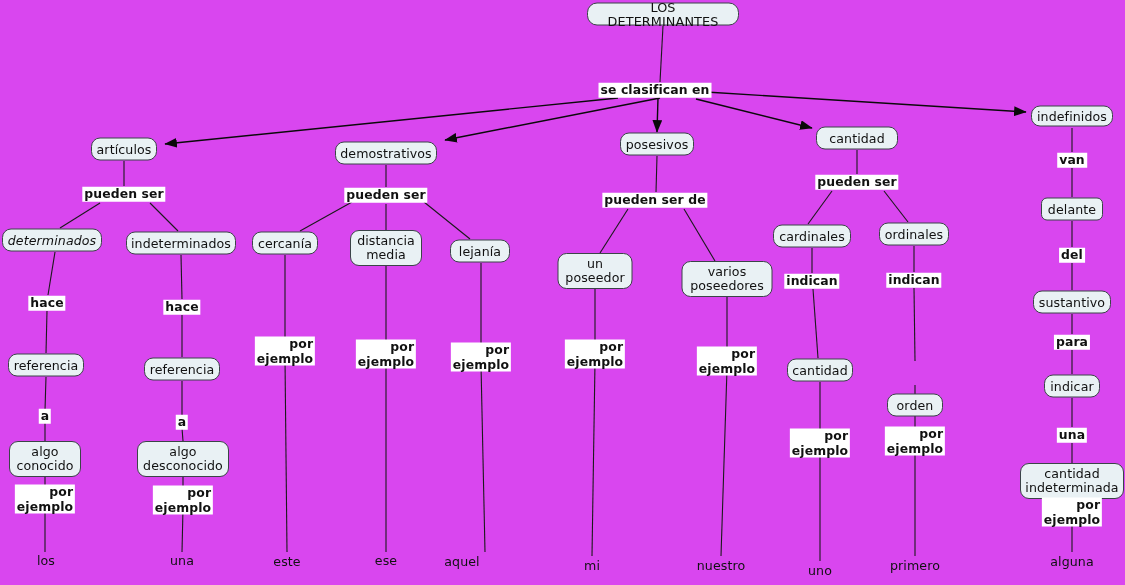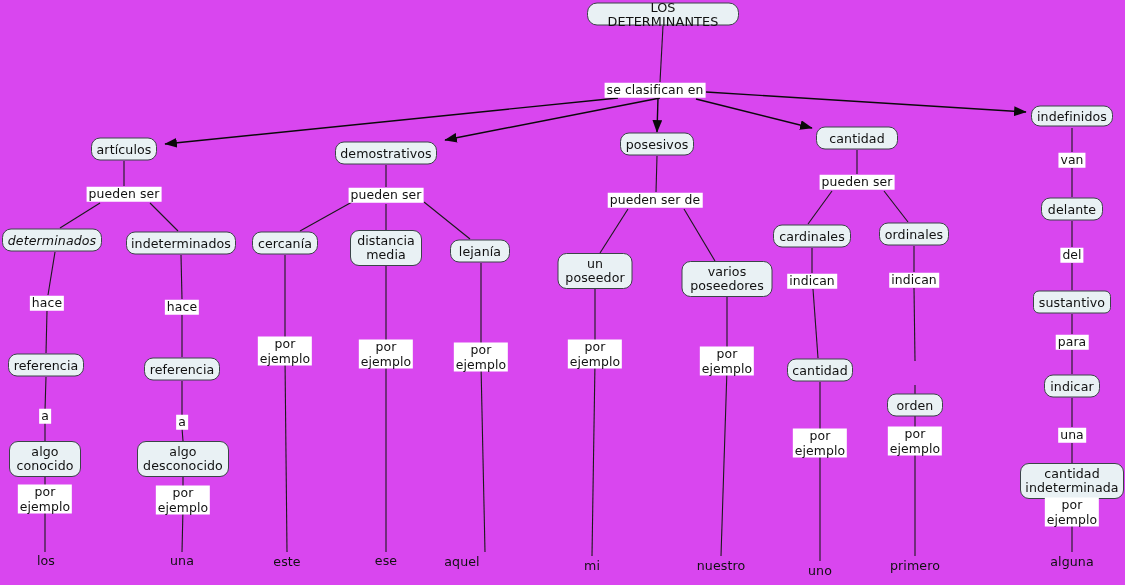--- a/index.html
+++ b/index.html
@@ -43,26 +43,27 @@
   }
   .node.root {
     font-size: 12.8px;
     border-radius: 10px;
   }
   .link-label {
     position: absolute;
     color: #111111;
     font-size: 12.4px;
     line-height: 14.5px;
-    text-align: center;
+    text-align: right;
     white-space: pre-line;
     transform: translate(-50%, -50%);
     background: #ffffff;
     padding: 0 2px;
     letter-spacing: 0.1px;
+    font-weight: bold;
   }
   .leaf-label {
     position: absolute;
     color: #111111;
     font-size: 12.6px;
     line-height: 14px;
     text-align: center;
     white-space: nowrap;
     transform: translate(-50%, -50%);
     letter-spacing: 0.1px;
@@ -164,22 +165,22 @@
       <div class="node" style="left: 812px; top: 236px; width: 78px; height: 23px;">cardinales</div>
       <div class="node" style="left: 914px; top: 234px; width: 70px; height: 23px;">ordinales</div>
       <div class="node" style="left: 46px; top: 365px; width: 76px; height: 23px;">referencia</div>
       <div class="node" style="left: 182px; top: 369px; width: 76px; height: 23px;">referencia</div>
       <div class="node" style="left: 45px; top: 459px; width: 72px; height: 36px;">algo
 conocido</div>
       <div class="node" style="left: 183px; top: 459px; width: 92px; height: 36px;">algo
 desconocido</div>
       <div class="node" style="left: 820px; top: 370px; width: 66px; height: 23px;">cantidad</div>
       <div class="node" style="left: 915px; top: 373px; width: 56px; height: 23px; margin-top: 32px;">orden</div>
-      <div class="node" style="left: 1072px; top: 209px; width: 62px; height: 23px;">delante</div>
-      <div class="node" style="left: 1072px; top: 302px; width: 78px; height: 23px; border-radius: 6px;">sustantivo</div>
+      <div class="node" style="left: 1072px; top: 209px; width: 62px; height: 23px; border-radius: 6px;">delante</div>
+      <div class="node" style="left: 1072px; top: 302px; width: 78px; height: 23px;">sustantivo</div>
       <div class="node" style="left: 1072px; top: 386px; width: 56px; height: 23px;">indicar</div>
       <div class="node" style="left: 1072px; top: 481px; width: 104px; height: 36px;">cantidad
 indeterminada</div>
     </div>
   <div id="linklabels-layer">
       <div class="link-label" style="left: 655px; top: 90px;">se clasifican en</div>
       <div class="link-label" style="left: 124px; top: 194px;">pueden ser</div>
       <div class="link-label" style="left: 386px; top: 195px;">pueden ser</div>
       <div class="link-label" style="left: 655px; top: 200px;">pueden ser de</div>
       <div class="link-label" style="left: 857px; top: 182px;">pueden ser</div>

